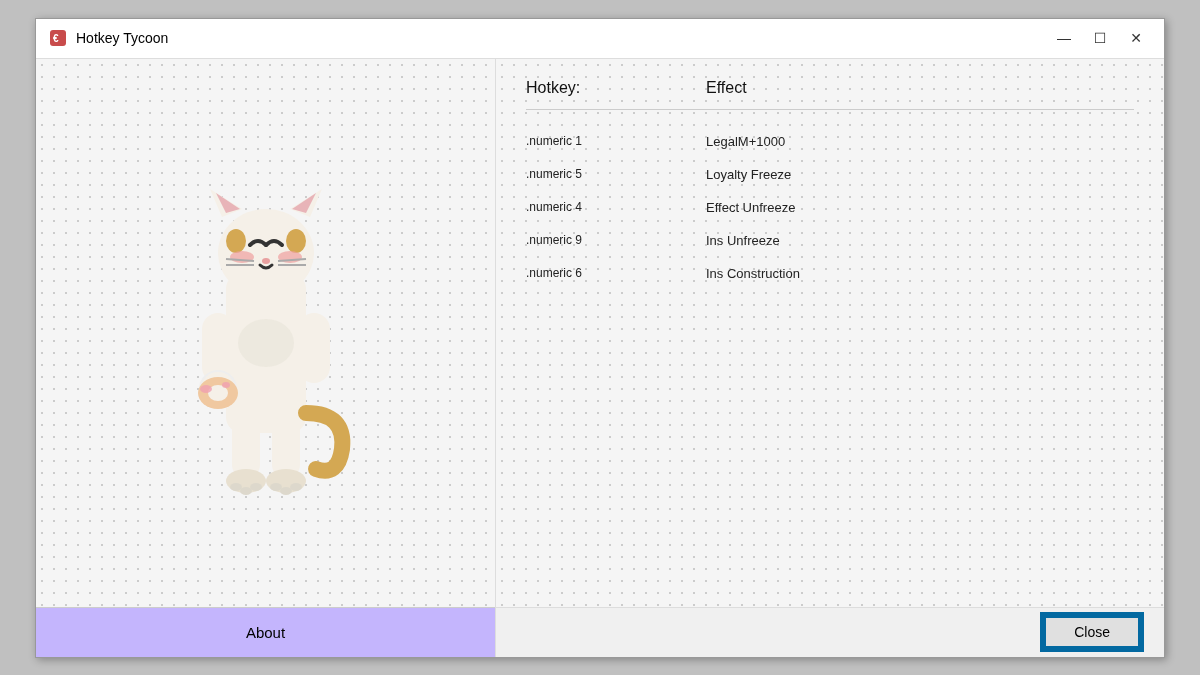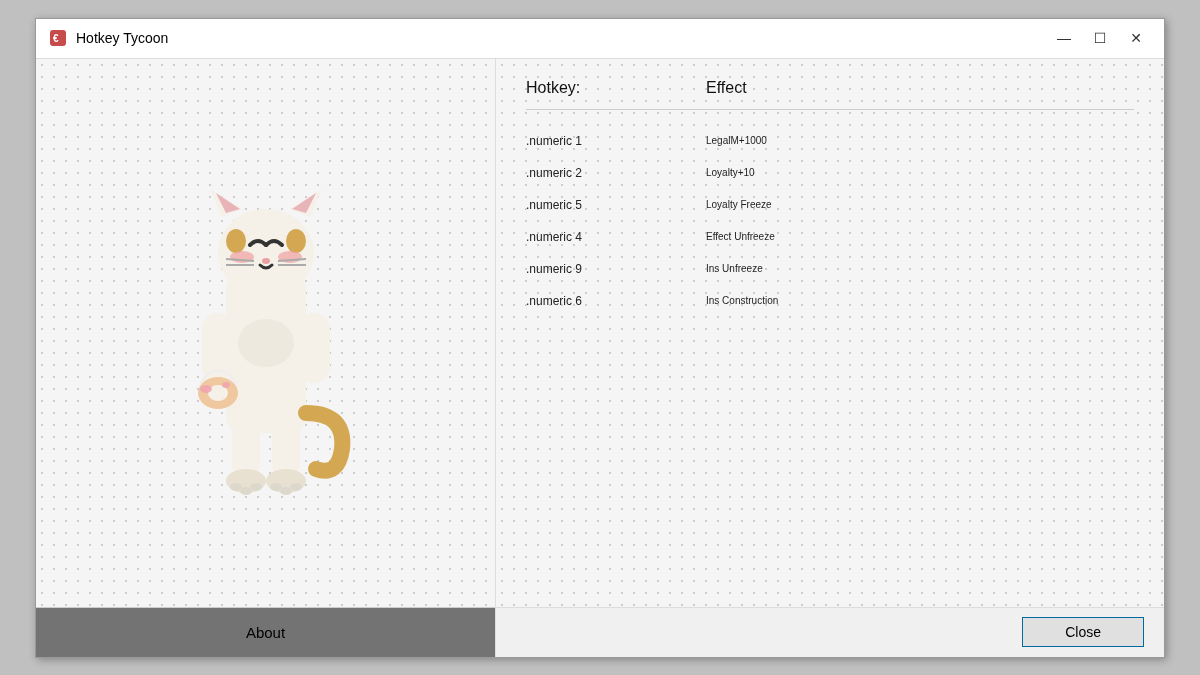--- a/index.html
+++ b/index.html
@@ -106,21 +106,21 @@
       border-top: 1px solid #ccc;
       background: #e8e8e8;
       display: flex;
       align-items: center;
       justify-content: center;
     }
 
     .about-btn {
       width: 100%;
       height: 100%;
-      background: #737373;
+      background: #c4b5fd;
       border: none;
       font-size: 15px;
       color: #000;
       cursor: pointer;
       font-family: 'Segoe UI', sans-serif;
     }
 
     .right-panel {
       flex: 1;
       background: #f5f5f5;
@@ -160,39 +160,39 @@
       align-items: center;
     }
 
     .hotkey-key {
       width: 180px;
       font-size: 12px;
       color: #222;
     }
 
     .hotkey-effect {
-      font-size: 10px;
+      font-size: 13px;
       color: #222;
     }
 
     .bottom-bar {
       height: 50px;
       display: flex;
       align-items: center;
       justify-content: flex-end;
       padding: 0 20px;
       border-top: 1px solid #ddd;
       background: #f0f0f0;
       flex-shrink: 0;
     }
 
     .close-main-btn {
       background: #e0e0e0;
-      border: 1px solid #0369a1;
-      padding: 6px 42px;
+      border: 6px solid #0369a1;
+      padding: 6px 28px;
       font-size: 14px;
       cursor: pointer;
       font-family: 'Segoe UI', sans-serif;
       color: #000;
     }
   </style>
 </head>
 <body>
 
 <div class="window">
@@ -283,24 +283,20 @@
         <div class="hotkey-header">
           <span class="hotkey-col-header">Hotkey:</span>
           <span class="hotkey-col-header">Effect</span>
         </div>
         <div id="hotkey-rows">
             <div class="hotkey-row">
               <span class="hotkey-key">.numeric 1</span>
               <span class="hotkey-effect">LegalM+1000</span>
             </div>
             <div class="hotkey-row">
-              <span class="hotkey-key">.numeric 2</span>
-              <span class="hotkey-effect">Loyalty+10</span>
-            </div>
-            <div class="hotkey-row">
               <span class="hotkey-key">.numeric 5</span>
               <span class="hotkey-effect">Loyalty Freeze</span>
             </div>
             <div class="hotkey-row">
               <span class="hotkey-key">.numeric 4</span>
               <span class="hotkey-effect">Effect Unfreeze</span>
             </div>
             <div class="hotkey-row">
               <span class="hotkey-key">.numeric 9</span>
               <span class="hotkey-effect">Ins Unfreeze</span>

